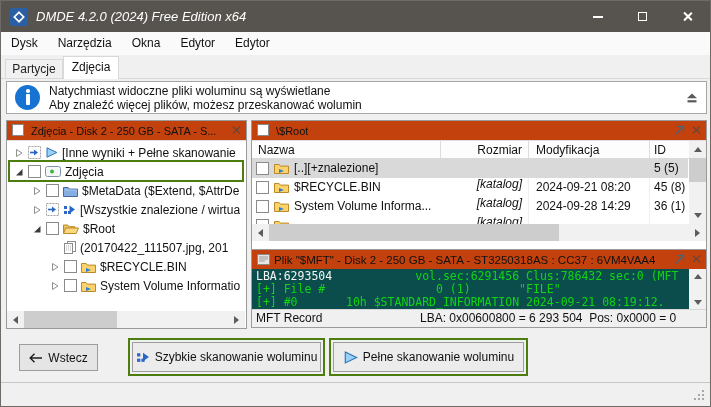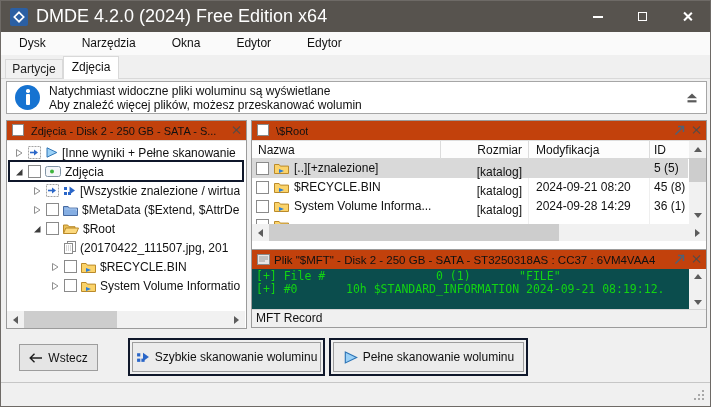--- a/index.html
+++ b/index.html
@@ -4,33 +4,33 @@
 <style>
   * { box-sizing: border-box; margin: 0; padding: 0; }
   html,body { background:#c8c8c8; }
   body { font-family:"Liberation Sans", sans-serif; }
   .window { position:relative; width:711px; height:407px; background:#f0f0f0;
             border:1px solid #6e6a66; overflow:hidden; font-size:12px; color:#111; }
 
   
   .titlebar { position:absolute; left:0; top:0; width:709px; height:31px; background:#57534e; display:flex; align-items:center; }
   .applogo { width:18px; height:18px; margin-left:9px; background:#2b5fa3; border-radius:2px; display:flex; align-items:center; justify-content:center; }
-  .apptitle { color:#fff; font-size:18px; margin-left:8px; }
+  .apptitle { color:#fff; font-size:13px; margin-left:8px;font-style:italic; }
   .wincontrols { position:absolute; right:0; top:0; height:31px; display:flex; }
   .winbtn { width:45px; height:31px; display:flex; align-items:center; justify-content:center; }
   .icon-min { width:10px; height:2px; background:#fff; }
   .icon-max { width:9px; height:9px; border:1px solid #fff; }
   .xicon { position:relative; width:11px; height:11px; }
   .xicon::before,.xicon::after { content:""; position:absolute; left:5px; top:0; width:1.5px; height:11px; background:#fff; }
   .xicon::before { transform:rotate(45deg);} .xicon::after { transform:rotate(-45deg);}
   .xicon.dark::before,.xicon.dark::after { background:#4d4d4d; width:1.4px; height:10px; }
 
   
   .menubar { position:absolute; left:0; top:31px; width:709px; height:23px; background:#fafafa; display:flex; }
-  .menuitem { padding:0 18px; line-height:23px; }
+  .menuitem { padding:0 10px; line-height:23px; }
 
   
   .tabrow { position:absolute; left:0; top:54px; width:709px; height:24px; background:#f0f0f0;padding-left:28px; }
   .tabrow .line { position:absolute; left:0; top:23px; width:709px; height:1px; background:#d9d9d9; }
   .tab { position:absolute; border:1px solid #d9d9d9; text-align:center; }
   .tab.inactive { left:4px; top:4px; width:58px; height:20px; line-height:19px; background:#f1f1f1; color:#222; }
   .tab.active { left:62px; top:1px; width:56px; height:23px; line-height:21px; background:#fff; border-bottom:none; z-index:2; }
 
   
   .banner { position:absolute; left:5px; top:80px; width:701px; height:33px; background:#fff; border:1px solid #a6a6a6; }
@@ -51,21 +51,21 @@
   .ppop   { position:absolute; right:20px; top:4px; width:12px; height:12px; }
 
   
   .treepanel { left:5px; top:119px; width:241px; height:209px; }
   .tree { position:absolute; left:0; top:22px; width:238px; }
   .trow { height:19px; display:flex; align-items:center; white-space:nowrap; overflow:hidden; }
   .trow > * { margin-right:4px; flex:none; }
   .lv0 { padding-left:7px; } .lv1 { padding-left:25px; } .lv2 { padding-left:43px; }
   .spacer10 { width:10px; }
   .tlabel { overflow:hidden; }
-  .annot { position:absolute; border:2px solid #0f172a; z-index:6; pointer-events:none;text-align:right; }
+  .annot { position:absolute; border:2px solid #4d7c0f; z-index:6; pointer-events:none;text-align:right; }
   .annot.tree-annot { left:1px; top:39px; width:236px; height:22px; }
 
   
   .hscroll { position:absolute; left:0; bottom:0; height:17px; background:#f1f1f1; }
   .vscroll { position:absolute; width:17px; background:#f1f1f1; }
   .sbtn { position:absolute; width:17px; height:17px; display:flex; align-items:center; justify-content:center; background:#f1f1f1; }
   .thumb { position:absolute; background:#cdcdcd; }
   .tri-l { width:0;height:0;border:4px solid transparent;border-right:5px solid #5c5c5c;border-left:0; }
   .tri-r { width:0;height:0;border:4px solid transparent;border-left:5px solid #5c5c5c;border-right:0; }
   .tri-u { width:0;height:0;border:4px solid transparent;border-bottom:5px solid #5c5c5c;border-top:0; }
@@ -80,21 +80,21 @@
   .ch-mod  { left:284px; }
   .ch-id   { left:402px; }
   .colsep { position:absolute; top:20px; width:1px; height:18px; background:#dcdcdc; }
   .rowsep { position:absolute; top:38px; width:1px; height:65px; background:#efefef; }
   .frows { position:absolute; left:0; top:38px; width:454px; height:65px; overflow:hidden; }
   .frow { position:relative; height:19px; width:436px; }
   .frow.sel { background:#d9d9d9; }
   .frow .cb { position:absolute; left:4px; top:3px; }
   .frow .fic { position:absolute; left:22px; top:3px; }
   .f-name { position:absolute; left:42px; top:0; width:146px; line-height:19px; white-space:nowrap; overflow:hidden; }
-  .f-size { position:absolute; left:190px; top:4px; width:80px; line-height:19px; text-align:right; }
+  .f-size { position:absolute; left:190px; top:16px; width:80px; line-height:19px; text-align:right;font-style:italic; }
   .f-mod  { position:absolute; left:284px; top:0; line-height:19px; white-space:nowrap; }
   .f-id   { position:absolute; left:402px; top:0; line-height:19px; }
 
   
   .editpanel { left:250px; top:248px; width:456px; height:79px; }
   .edithead .ptitle { left:22px; font-size:11.5px; }
   .editbody { position:absolute; left:0; top:19px; width:437px; height:40px; background:#0b4d4d; overflow:hidden;
               font-family:"DejaVu Sans Mono", monospace; font-size:11.5px; line-height:13px; padding:1px 0 0 4px; }
   .hexline { white-space:pre; color:#12d412; }
   .hexwhite { color:#f5f5f5; }
@@ -215,52 +215,52 @@
           </span>
         <span class="tlabel">Zdjęcia</span>
       </div>
 
       <div class="trow lv1">
         <span>
             <svg width="10" height="10" viewBox="0 0 10 10">
               <path d="M2.5 1.5 L8 5 L2.5 8.5 Z" fill="#fff" stroke="#8f8f8f"></path>
             </svg>
           </span>
+        <span class="cb"></span>
+        <span>
+            <svg width="15" height="12" viewBox="0 0 15 12">
+              <path d="M.5 2.5 H5.1 L6.3 4.1 H14.5 V11.5 H.5 Z" fill="#85aee3" stroke="#46699f"></path>
+              <path d="M1.5 5 H13.5 V7" fill="none" stroke="#aac8ef"></path>
+            </svg>
+          </span>
+        <span class="tlabel">$MetaData ($Extend, $AttrDe</span>
+      </div>
+
+      <div class="trow lv1">
+        <span>
+            <svg width="10" height="10" viewBox="0 0 10 10">
+              <path d="M2.5 1.5 L8 5 L2.5 8.5 Z" fill="#fff" stroke="#8f8f8f"></path>
+            </svg>
+          </span>
         <span>
             <svg width="13" height="13" viewBox="0 0 13 13">
               <rect x=".5" y=".5" width="12" height="12" fill="#fdfdfd" stroke="#a3a3a3" stroke-dasharray="2,1"></rect>
               <path d="M2 6.5 H7.5" stroke="#2a66c8" stroke-width="1.6"></path>
               <path d="M6 3.5 L10 6.5 L6 9.5 Z" fill="#2a66c8"></path>
             </svg>
           </span>
         <span>
             <svg width="13" height="13" viewBox="0 0 13 13">
               <rect x="1" y="3" width="3" height="3" fill="#2a66c8"></rect>
               <rect x="1" y="8" width="3" height="3" fill="#2a66c8"></rect>
               <rect x="5" y="8" width="3" height="3" fill="#2a66c8"></rect>
               <path d="M6.5 2.5 L12 6.5 L6.5 10.5 Z" fill="#2a66c8"></path>
             </svg>
           </span>
         <span class="tlabel">[Wszystkie znalezione / wirtua</span>
-      </div>
-
-      <div class="trow lv1">
-        <span>
-            <svg width="10" height="10" viewBox="0 0 10 10">
-              <path d="M2.5 1.5 L8 5 L2.5 8.5 Z" fill="#fff" stroke="#8f8f8f"></path>
-            </svg>
-          </span>
-        <span class="cb"></span>
-        <span>
-            <svg width="15" height="12" viewBox="0 0 15 12">
-              <path d="M.5 2.5 H5.1 L6.3 4.1 H14.5 V11.5 H.5 Z" fill="#85aee3" stroke="#46699f"></path>
-              <path d="M1.5 5 H13.5 V7" fill="none" stroke="#aac8ef"></path>
-            </svg>
-          </span>
-        <span class="tlabel">$MetaData ($Extend, $AttrDe</span>
       </div>
 
       <div class="trow lv1">
         <span>
             <svg width="10" height="10" viewBox="0 0 10 10">
               <path d="M8.5 2 V8.5 H2 Z" fill="#3c3c3c"></path>
             </svg>
           </span>
         <span class="cb"></span>
         <span>
@@ -436,35 +436,37 @@
       <span class="ptitle">Plik "$MFT" - Disk 2 - 250 GB - SATA - ST3250318AS : CC37 : 6VM4VAA4</span>
       <span class="ppop">
           <svg width="11" height="11" viewBox="0 0 11 11">
             <path d="M1.5 9.5 L8.5 2.5 M4 1.5 H9.5 V7" fill="none" stroke="#4a627a" stroke-width="1.4"></path>
           </svg>
         </span>
       <span class="pclose"><span class="xicon dark"></span></span>
     </div>
 
     <div class="editbody">
+      <div class="hexline"><span class="hexwhite">LBA:6293504</span><span>            vol.sec:6291456 Clus:786432 sec:0 (MFT</span></div>
       <div class="hexline">[+] File #                0 (1)       "FILE"</div>
       <div class="hexline">[+] #0       10h $STANDARD_INFORMATION 2024-09-21 08:19:12.</div>
     </div>
 
     <div class="vscroll" style="left:437px; top:19px; height:40px;">
       <div class="sbtn" style="left:0; top:0; height:14px;">
           <span class="tri-u"></span>
         </div>
       <div class="sbtn" style="left:0; bottom:0; height:14px;">
           <span class="tri-d"></span>
         </div>
     </div>
 
     <div class="editstatus">
       <span class="es-left">MFT Record</span>
+      <span class="es-right">LBA: 0x00600800 = 6 293 504  Pos: 0x0000 = 0</span>
     </div>
   </div>
 
   <div class="btn backbtn">
     <span>
         <svg width="14" height="10" viewBox="0 0 14 10">
           <path d="M5.5 .8 L1.2 5 L5.5 9.2 M1.2 5 H13" fill="none" stroke="#1f1f1f" stroke-width="1.4"></path>
         </svg>
       </span>
     <span>Wstecz</span>

